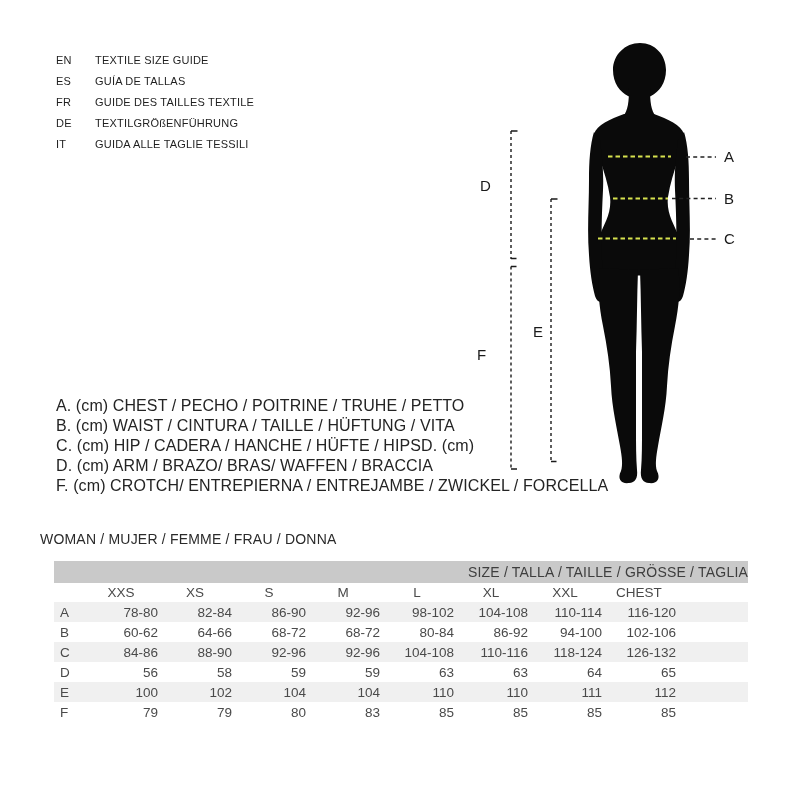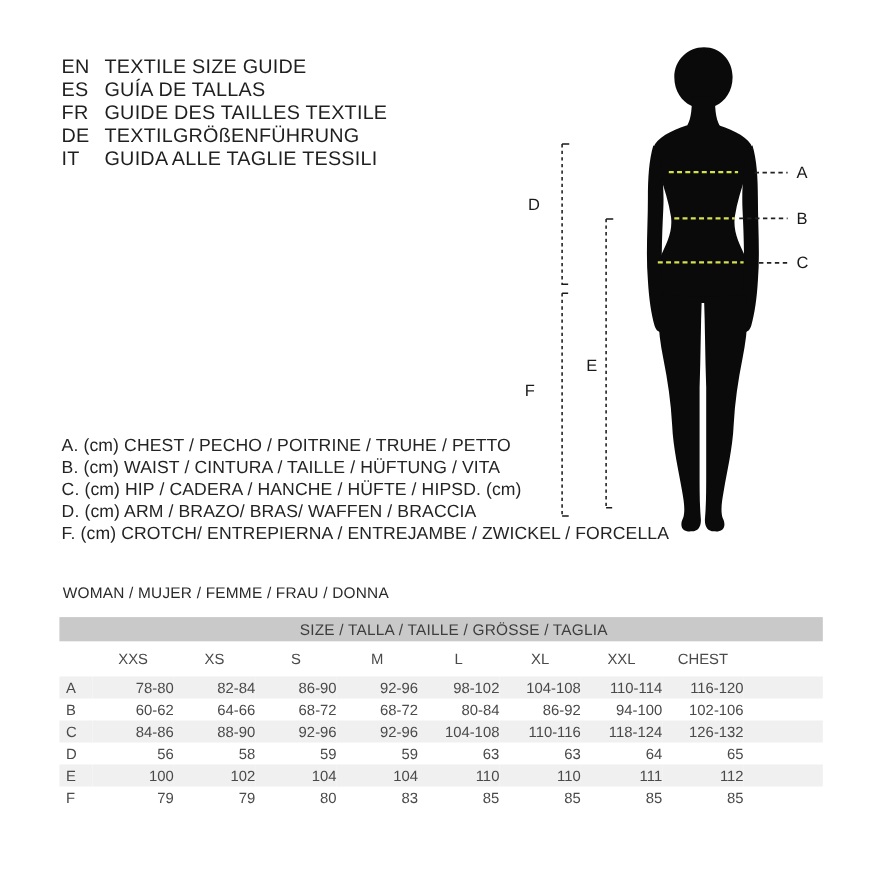--- a/index.html
+++ b/index.html
@@ -14,48 +14,48 @@
   html,body{width:800px;height:800px;}
   body{
     background:#ffffff;
     font-family:"Liberation Sans", sans-serif;
     color:var(--ink);
     position:relative;
     overflow:hidden;
   }
   
   .lang-list{position:absolute;left:56px;top:50px;}
-  .lang-row{display:flex;line-height:21px;font-size:18px;letter-spacing:.2px;color:var(--ink);}
+  .lang-row{display:flex;line-height:21px;font-size:11px;letter-spacing:.2px;color:var(--ink);}
   .lang-code{width:39px;flex:0 0 39px;}
   .lang-title{white-space:nowrap;}
   
   .figure-wrap{position:absolute;left:440px;top:30px;width:320px;height:470px;}
   .silhouette{fill:var(--silhouette);stroke:none;}
   .ydash{stroke:var(--accent-dash);stroke-width:2.2;stroke-dasharray:4.5 3;fill:none;}
   .kdash{stroke:#222222;stroke-width:1.6;stroke-dasharray:4 3.2;fill:none;}
   .vline{stroke:#1a1a1a;stroke-width:1.4;stroke-dasharray:3 3;fill:none;}
   .vtick{stroke:#1a1a1a;stroke-width:1.4;fill:none;}
   .fig-label{font-family:"Liberation Sans",sans-serif;font-size:15px;fill:#1a1a1a;}
   
   .legend{position:absolute;left:56px;top:396px;}
   .legend-row{line-height:20px;font-size:16px;letter-spacing:.1px;color:#242424;white-space:nowrap;}
   
-  .group-title{position:absolute;left:57px;top:531px;font-size:14px;letter-spacing:.2px;color:#2a2a2a;}
+  .group-title{position:absolute;left:40px;top:531px;font-size:14px;letter-spacing:.2px;color:#2a2a2a;}
   .size-table{
     position:absolute;left:54px;top:561px;width:694px;
     border-collapse:collapse;table-layout:fixed;
     font-size:13.5px;color:var(--table-ink);
   }
   .size-table td,.size-table th{font-weight:normal;vertical-align:middle;}
   .size-table .bar th{
     background:var(--table-header-bg);
-    text-align:center;padding:3px 0 3px 23px;height:21px;
+    text-align:right;padding:3px 0 3px 23px;height:21px;
     font-size:14px;color:#3e3e3e;letter-spacing:.2px;
   }
-  .size-table .cols td{height:32px;text-align:center;color:#4a4a4a;}
+  .size-table .cols td{height:19px;text-align:center;color:#4a4a4a;}
   .size-table .r{height:20px;}
   .size-table .r.stripe{background:var(--row-stripe-bg);}
   .size-table .rl{text-align:left;padding-left:6px;}
   .size-table .c{text-align:right;}
 </style>
 </head>
 <body>
 
 <div class="lang-list">
   <div class="lang-row">

